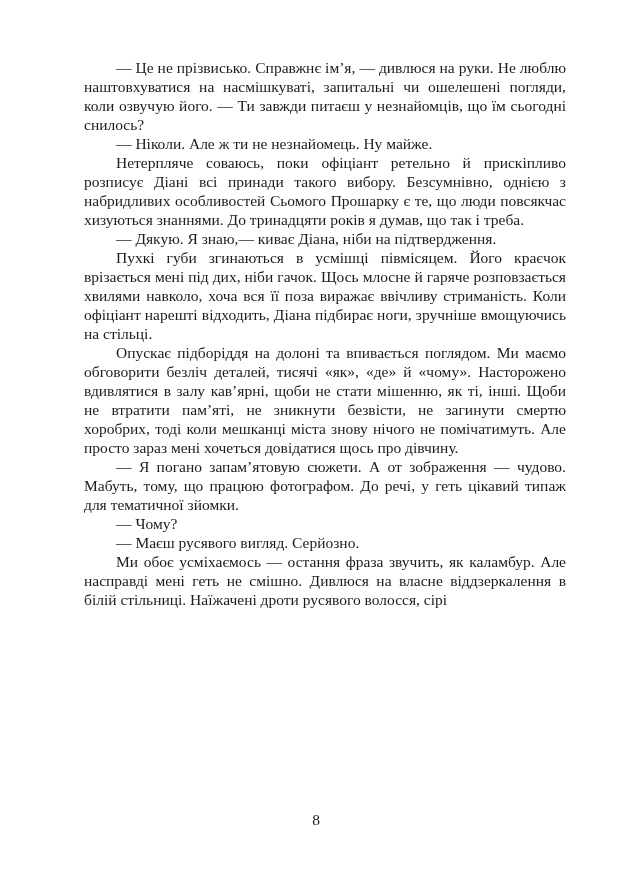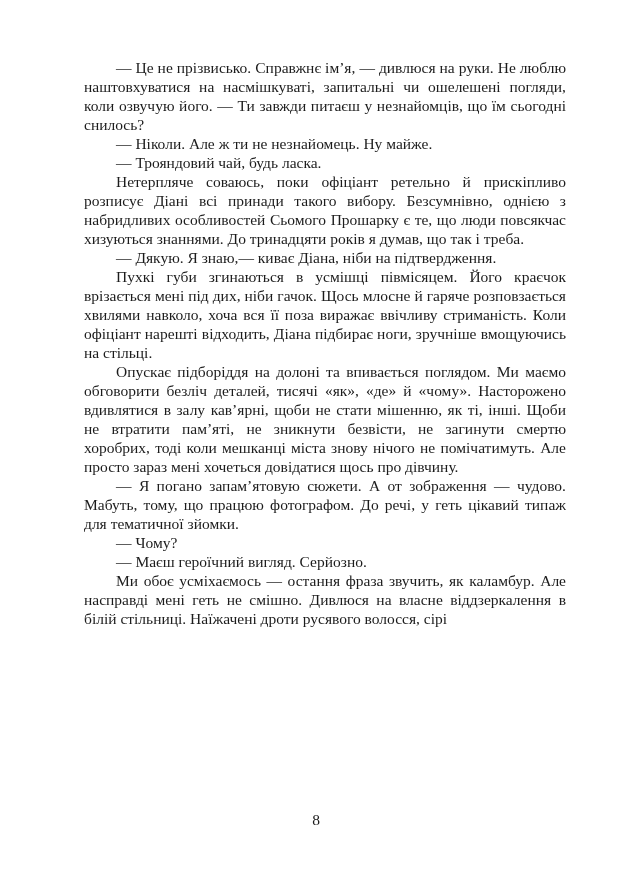--- a/index.html
+++ b/index.html
@@ -40,24 +40,23 @@
     line-height: 19px;
   }
 </style>
 </head>
 <body>
 
 <div class="book-page">
   <div class="text-block">
       <p>— Це не прізвисько. Справжнє ім’я, — дивлюся на руки. Не люблю наштовхуватися на насмішкуваті, запитальні чи ошелешені погляди, коли озвучую його. — Ти завжди питаєш у незнайомців, що їм сьогодні снилось?</p>
       <p>— Ніколи. Але ж ти не незнайомець. Ну майже.</p>
-      <p>— Трояндовий чай, будь ласка.</p>
       <p>Нетерпляче соваюсь, поки офіціант ретельно й прискіпливо розписує Діані всі принади такого вибору. Безсумнівно, однією з набридливих особливостей Сьомого Прошарку є те, що люди повсякчас хизуються знаннями. До тринадцяти років я думав, що так і треба.</p>
       <p>— Дякую. Я знаю,— киває Діана, ніби на підтвердження.</p>
       <p>Пухкі губи згинаються в усмішці півмісяцем. Його краєчок врізається мені під дих, ніби гачок. Щось млосне й гаряче розповзається хвилями навколо, хоча вся її поза виражає ввічливу стриманість. Коли офіціант нарешті відходить, Діана підбирає ноги, зручніше вмощуючись на стільці.</p>
       <p>Опускає підборіддя на долоні та впивається поглядом. Ми маємо обговорити безліч деталей, тисячі «як», «де» й «чому». Насторожено вдивлятися в залу кав’ярні, щоби не стати мішенню, як ті, інші. Щоби не втратити пам’яті, не зникнути безвісти, не загинути смертю хоробрих, тоді коли мешканці міста знову нічого не помічатимуть. Але просто зараз мені хочеться довідатися щось про дівчину.</p>
       <p>— Я погано запам’ятовую сюжети. А от зображення — чудово. Мабуть, тому, що працюю фотографом. До речі, у геть цікавий типаж для тематичної зйомки.</p>
       <p>— Чому?</p>
-      <p>— Маєш героїчний вигляд. Серйозно.</p>
+      <p>— Маєш русявого вигляд. Серйозно.</p>
       <p>Ми обоє усміхаємось — остання фраза звучить, як каламбур. Але насправді мені геть не смішно. Дивлюся на власне віддзеркалення в білій стільниці. Наїжачені дроти русявого волосся, сірі</p>
     </div>
   <div class="page-number">8</div>
 </div>
 
 </body></html>

